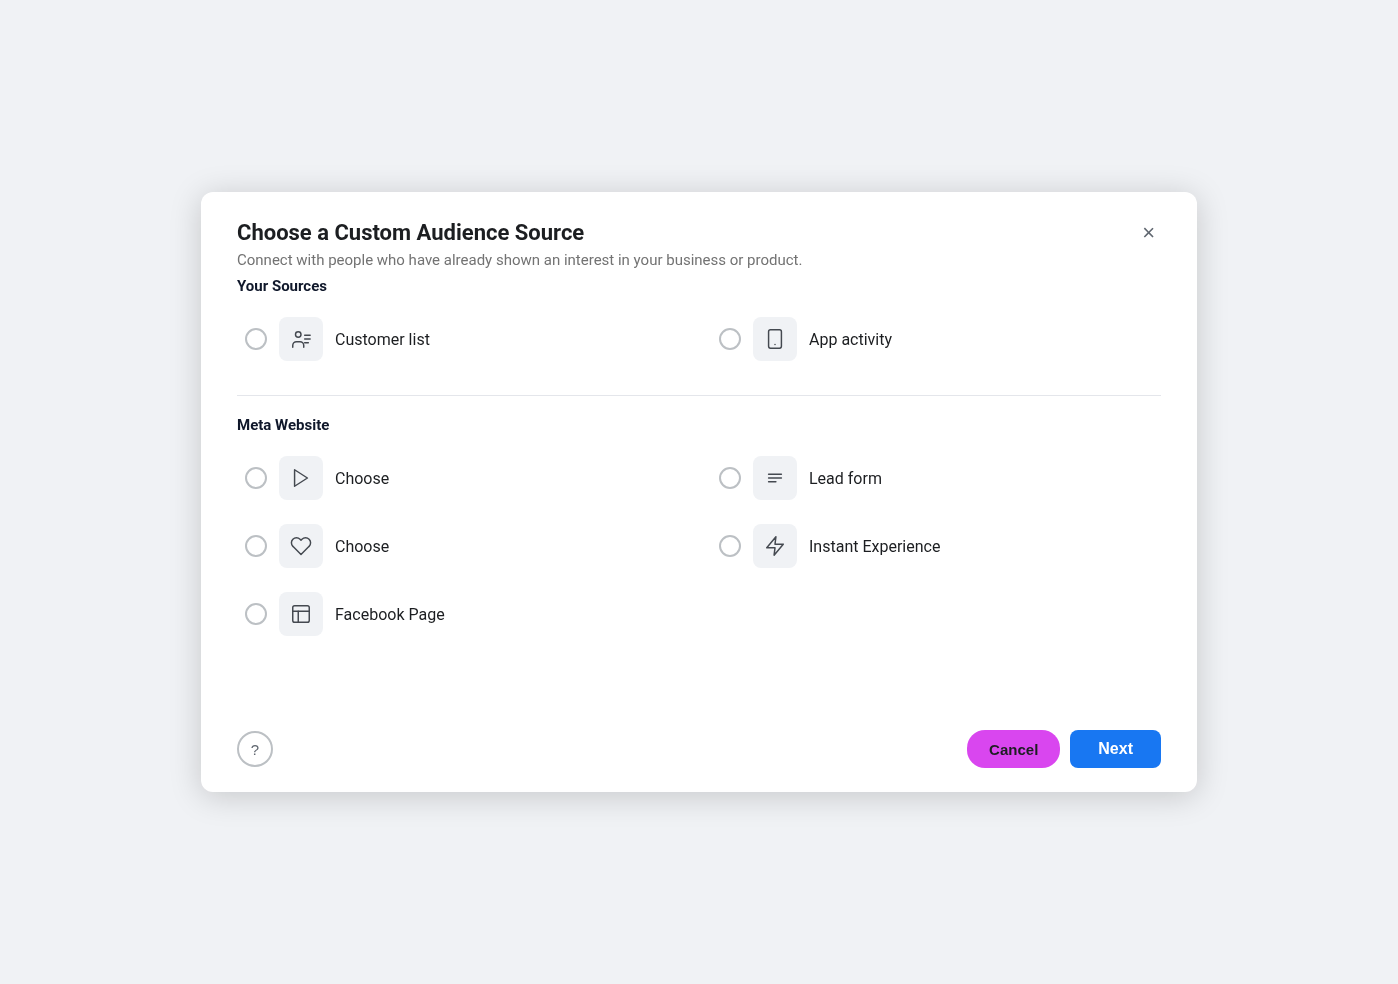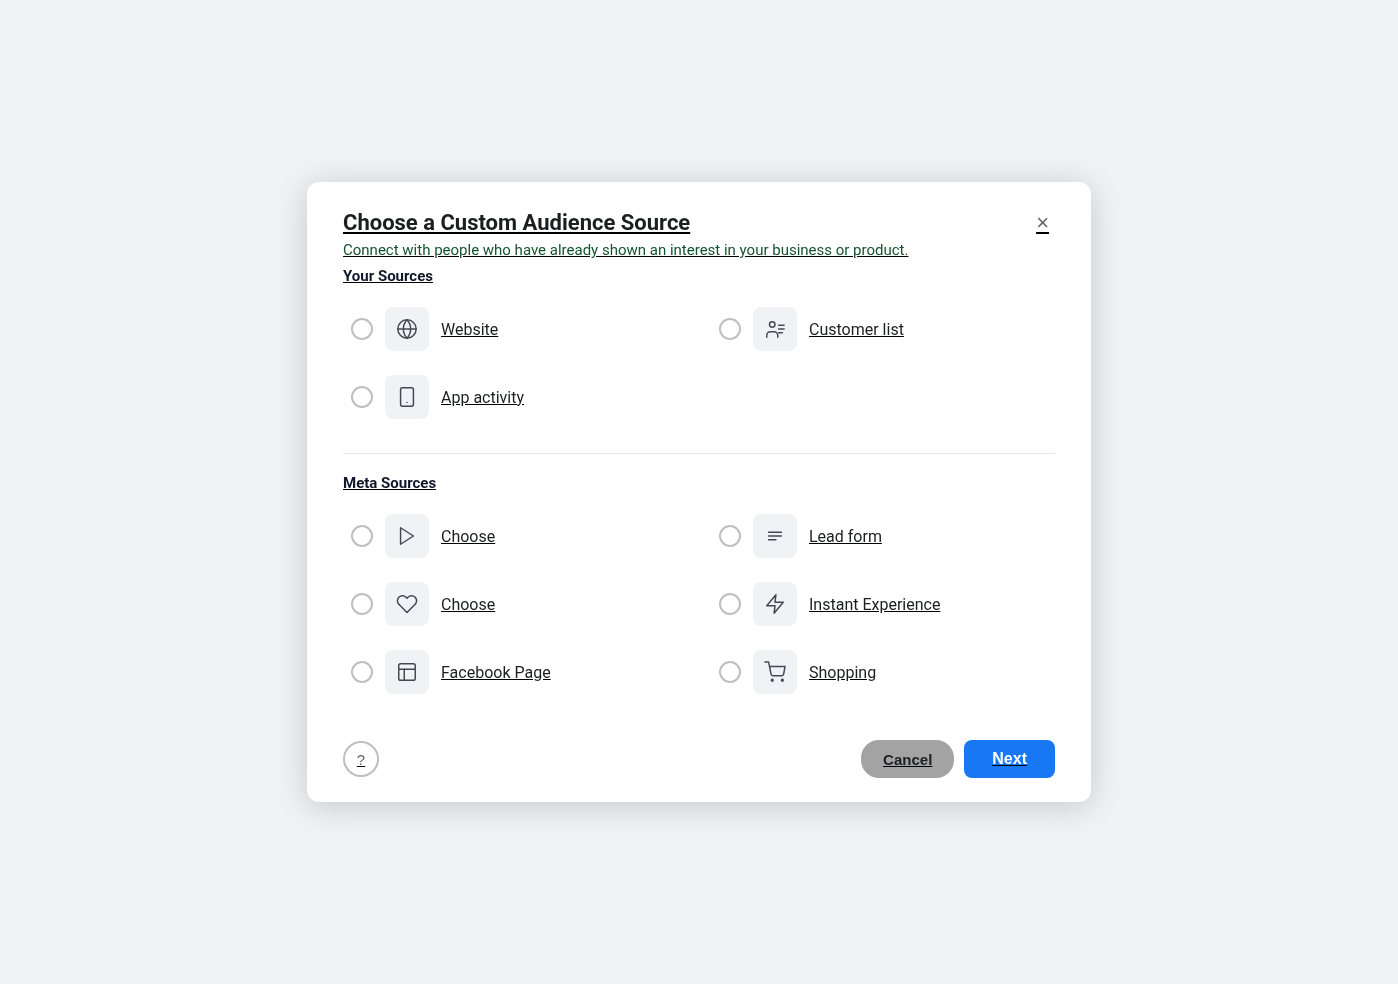--- a/index.html
+++ b/index.html
@@ -7,43 +7,42 @@
       background: #f0f2f5;
       display: flex;
       justify-content: center;
       align-items: center;
       min-height: 100vh;
       font-family: -apple-system, BlinkMacSystemFont, 'Segoe UI', Roboto, Helvetica, Arial, sans-serif;
     }
     .modal {
       background: #fff;
       border-radius: 12px;
-      width: 784px;
+      width: 996px;
       min-height: 600px;
       position: relative;
       padding: 28px 36px 24px 36px;
       box-shadow: 0 4px 32px rgba(0,0,0,0.18);
       display: flex;
       flex-direction: column;
-      text-decoration: underline;
     }
     .modal-header {
       display: flex;
       justify-content: space-between;
       align-items: flex-start;
       margin-bottom: 8px;
     }
     .modal-title {
       font-size: 22px;
       font-weight: 700;
       color: #1c1e21;
     }
     .modal-subtitle {
       font-size: 15px;
-      color: #14532d;
+      color: #737373;
       margin-top: 6px;
     }
     .close-btn {
       background: none;
       border: none;
       cursor: pointer;
       font-size: 22px;
       color: #606770;
       padding: 2px 6px;
       border-radius: 50%;
@@ -125,21 +124,21 @@
       justify-content: center;
       cursor: pointer;
       font-size: 15px;
       color: #606770;
     }
     .footer-actions {
       display: flex;
       gap: 10px;
     }
     .cancel-btn {
-      background: #a3a3a3;
+      background: #d946ef;
       border: none;
       border-radius: 18px;
       padding: 10px 22px;
       font-size: 15px;
       font-weight: 600;
       color: #1c1e21;
       cursor: pointer;
     }
     .next-btn {
       background: #1877f2;
@@ -164,30 +163,20 @@
     </div>
     <button class="close-btn">
       <span>×</span>
     </button>
   </div>
 
   <div class="sources-section">
     <div class="section-title">Your Sources</div>
     <div class="options-grid">
 
-      <div class="option-item">
-        <div class="radio-circle"></div>
-        <div class="icon-box">
-          <svg viewBox="0 0 24 24" stroke-linecap="round" stroke-linejoin="round">
-            <circle cx="12" cy="12" r="10"></circle>
-            <path d="M2 12h20M12 2a15.3 15.3 0 0 1 4 10 15.3 15.3 0 0 1-4 10 15.3 15.3 0 0 1-4-10A15.3 15.3 0 0 1 12 2z"></path>
-          </svg>
-        </div>
-        <span class="option-label">Website</span>
-      </div>
 
       <div class="option-item">
         <div class="radio-circle"></div>
         <div class="icon-box">
           <svg viewBox="0 0 24 24" stroke-linecap="round" stroke-linejoin="round">
             <circle cx="9" cy="7" r="3"></circle>
             <path d="M3 21v-2a4 4 0 0 1 4-4h4a4 4 0 0 1 4 4v2"></path>
             <line x1="16" y1="8" x2="22" y2="8"></line>
             <line x1="16" y1="12" x2="22" y2="12"></line>
             <line x1="16" y1="16" x2="20" y2="16"></line>
@@ -206,21 +195,21 @@
         </div>
         <span class="option-label">App activity</span>
       </div>
 
     </div>
   </div>
 
   <div class="divider"></div>
 
   <div class="sources-section">
-    <div class="section-title">Meta Sources</div>
+    <div class="section-title">Meta Website</div>
     <div class="options-grid">
 
       <div class="option-item">
         <div class="radio-circle"></div>
         <div class="icon-box">
           <svg viewBox="0 0 24 24" stroke-linecap="round" stroke-linejoin="round">
             <polygon points="5 3 19 12 5 21 5 3"></polygon>
           </svg>
         </div>
         <span class="option-label">Choose</span>
@@ -264,31 +253,20 @@
         <div class="icon-box">
           <svg viewBox="0 0 24 24" stroke-linecap="round" stroke-linejoin="round">
             <rect x="3" y="3" width="18" height="18" rx="2"></rect>
             <line x1="3" y1="9" x2="21" y2="9"></line>
             <line x1="9" y1="9" x2="9" y2="21"></line>
           </svg>
         </div>
         <span class="option-label">Facebook Page</span>
       </div>
 
-      <div class="option-item">
-        <div class="radio-circle"></div>
-        <div class="icon-box">
-          <svg viewBox="0 0 24 24" stroke-linecap="round" stroke-linejoin="round">
-            <circle cx="9" cy="21" r="1"></circle>
-            <circle cx="20" cy="21" r="1"></circle>
-            <path d="M1 1h4l2.68 13.39a2 2 0 0 0 2 1.61h9.72a2 2 0 0 0 2-1.61L23 6H6"></path>
-          </svg>
-        </div>
-        <span class="option-label">Shopping</span>
-      </div>
 
 
     </div>
   </div>
 
   <div class="modal-footer">
     <button class="help-btn">
       <span>?</span>
     </button>
     <div class="footer-actions">

